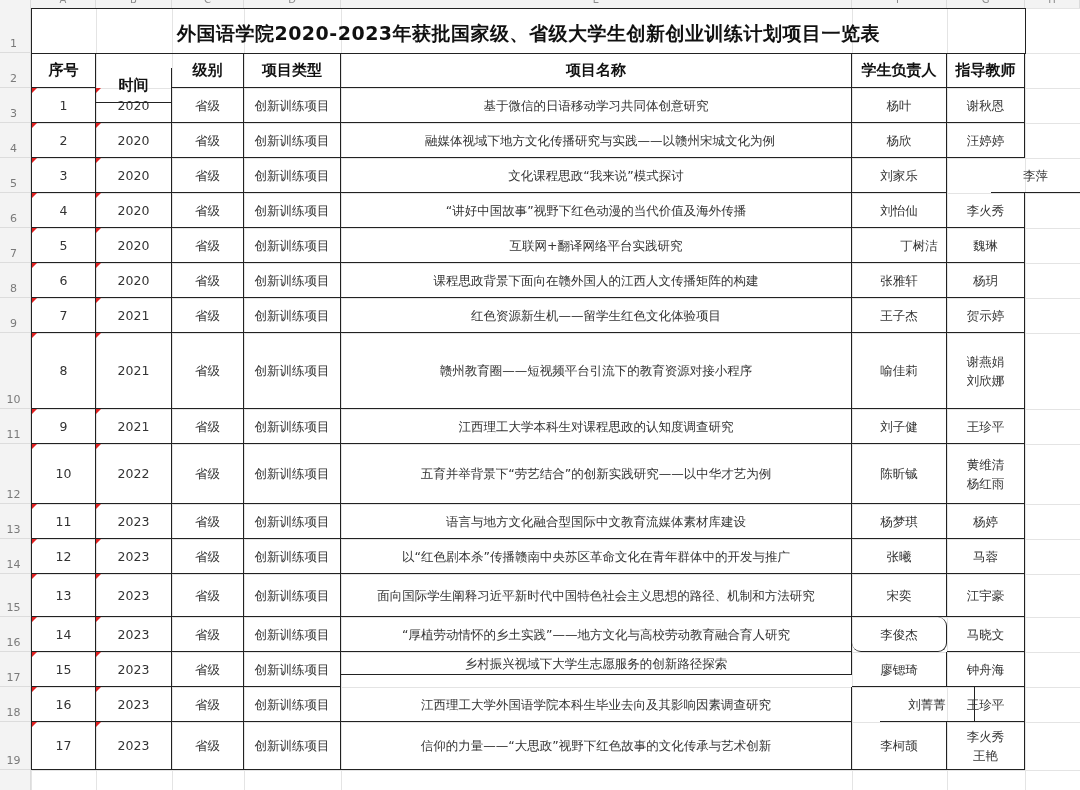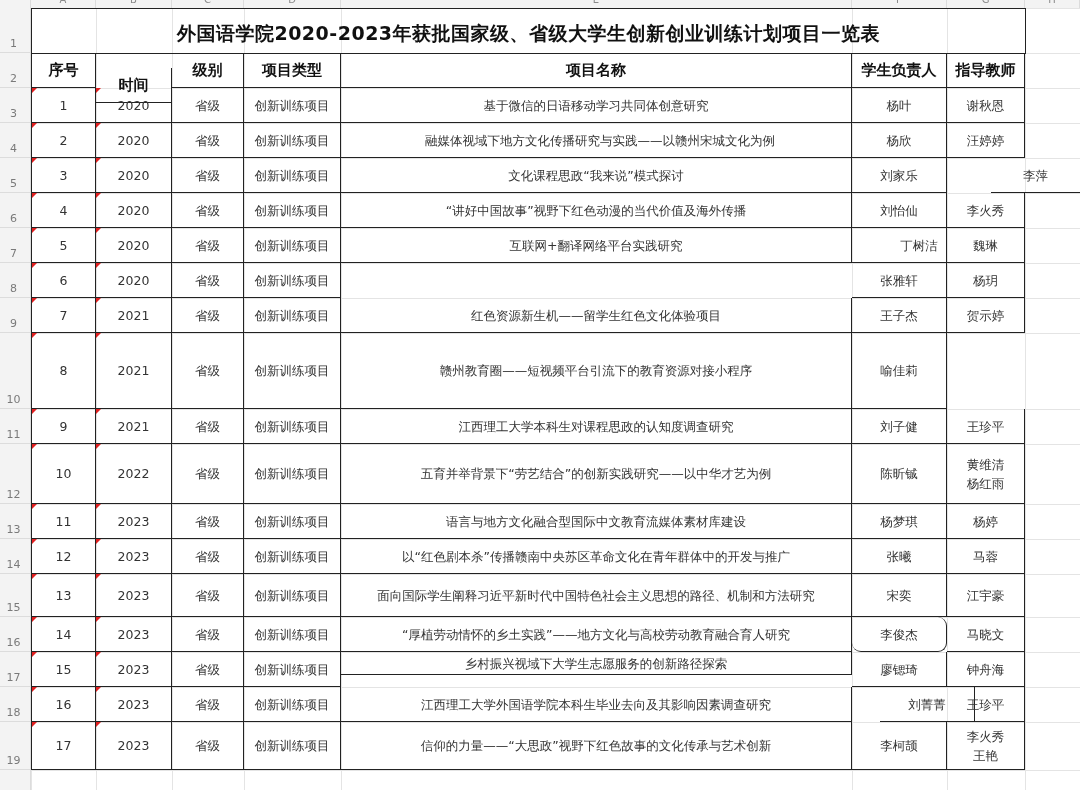--- a/index.html
+++ b/index.html
@@ -169,35 +169,38 @@
     <div class="cell b" style="left: 96px; top: 228px; width: 76px; height: 35px;">2020<div class="flag"></div></div>
     <div class="cell b" style="left: 172px; top: 228px; width: 72px; height: 35px;">省级</div>
     <div class="cell b" style="left: 244px; top: 228px; width: 97px; height: 35px;">创新训练项目</div>
     <div class="cell b" style="left: 341px; top: 228px; width: 511px; height: 35px;">互联网+翻译网络平台实践研究</div>
     <div class="cell b" style="left: 852px; top: 228px; width: 95px; height: 35px; padding-left: 40px;">丁树洁</div>
     <div class="cell b multiline" style="left: 947px; top: 228px; width: 78px; height: 35px;">魏琳</div>
     <div class="cell b" style="left: 31px; top: 263px; width: 65px; height: 35px; border-left: 1.5px solid rgb(34, 34, 34);">6<div class="flag"></div></div>
     <div class="cell b" style="left: 96px; top: 263px; width: 76px; height: 35px;">2020<div class="flag"></div></div>
     <div class="cell b" style="left: 172px; top: 263px; width: 72px; height: 35px;">省级</div>
     <div class="cell b" style="left: 244px; top: 263px; width: 97px; height: 35px;">创新训练项目</div>
+    <div class="cell b" style="left: 341px; top: 263px; width: 511px; height: 35px;">课程思政背景下面向在赣外国人的江西人文传播矩阵的构建</div>
     <div class="cell b" style="left: 852px; top: 263px; width: 95px; height: 35px;">张雅轩</div>
     <div class="cell b multiline" style="left: 947px; top: 263px; width: 78px; height: 35px;">杨玥</div>
     <div class="cell b" style="left: 31px; top: 298px; width: 65px; height: 35px; border-left: 1.5px solid rgb(34, 34, 34);">7<div class="flag"></div></div>
     <div class="cell b" style="left: 96px; top: 298px; width: 76px; height: 35px;">2021<div class="flag"></div></div>
     <div class="cell b" style="left: 172px; top: 298px; width: 72px; height: 35px;">省级</div>
     <div class="cell b" style="left: 244px; top: 298px; width: 97px; height: 35px;">创新训练项目</div>
     <div class="cell b" style="left: 341px; top: 298px; width: 511px; height: 35px;">红色资源新生机——留学生红色文化体验项目</div>
     <div class="cell b" style="left: 852px; top: 298px; width: 95px; height: 35px;">王子杰</div>
     <div class="cell b multiline" style="left: 947px; top: 298px; width: 78px; height: 35px;">贺示婷</div>
     <div class="cell b" style="left: 31px; top: 333px; width: 65px; height: 76px; border-left: 1.5px solid rgb(34, 34, 34);">8<div class="flag"></div></div>
     <div class="cell b" style="left: 96px; top: 333px; width: 76px; height: 76px;">2021<div class="flag"></div></div>
     <div class="cell b" style="left: 172px; top: 333px; width: 72px; height: 76px;">省级</div>
     <div class="cell b" style="left: 244px; top: 333px; width: 97px; height: 76px;">创新训练项目</div>
     <div class="cell b" style="left: 341px; top: 333px; width: 511px; height: 76px;">赣州教育圈——短视频平台引流下的教育资源对接小程序</div>
     <div class="cell b" style="left: 852px; top: 333px; width: 95px; height: 76px;">喻佳莉</div>
+    <div class="cell b multiline" style="left: 947px; top: 333px; width: 78px; height: 76px;">谢燕娟
+刘欣娜</div>
     <div class="cell b" style="left: 31px; top: 409px; width: 65px; height: 35px; border-left: 1.5px solid rgb(34, 34, 34);">9<div class="flag"></div></div>
     <div class="cell b" style="left: 96px; top: 409px; width: 76px; height: 35px;">2021<div class="flag"></div></div>
     <div class="cell b" style="left: 172px; top: 409px; width: 72px; height: 35px;">省级</div>
     <div class="cell b" style="left: 244px; top: 409px; width: 97px; height: 35px;">创新训练项目</div>
     <div class="cell b" style="left: 341px; top: 409px; width: 511px; height: 35px;">江西理工大学本科生对课程思政的认知度调查研究</div>
     <div class="cell b" style="left: 852px; top: 409px; width: 95px; height: 35px;">刘子健</div>
     <div class="cell b multiline" style="left: 947px; top: 409px; width: 78px; height: 35px;">王珍平</div>
     <div class="cell b" style="left: 31px; top: 444px; width: 65px; height: 60px; border-left: 1.5px solid rgb(34, 34, 34);">10<div class="flag"></div></div>
     <div class="cell b" style="left: 96px; top: 444px; width: 76px; height: 60px;">2022<div class="flag"></div></div>
     <div class="cell b" style="left: 172px; top: 444px; width: 72px; height: 60px;">省级</div>

